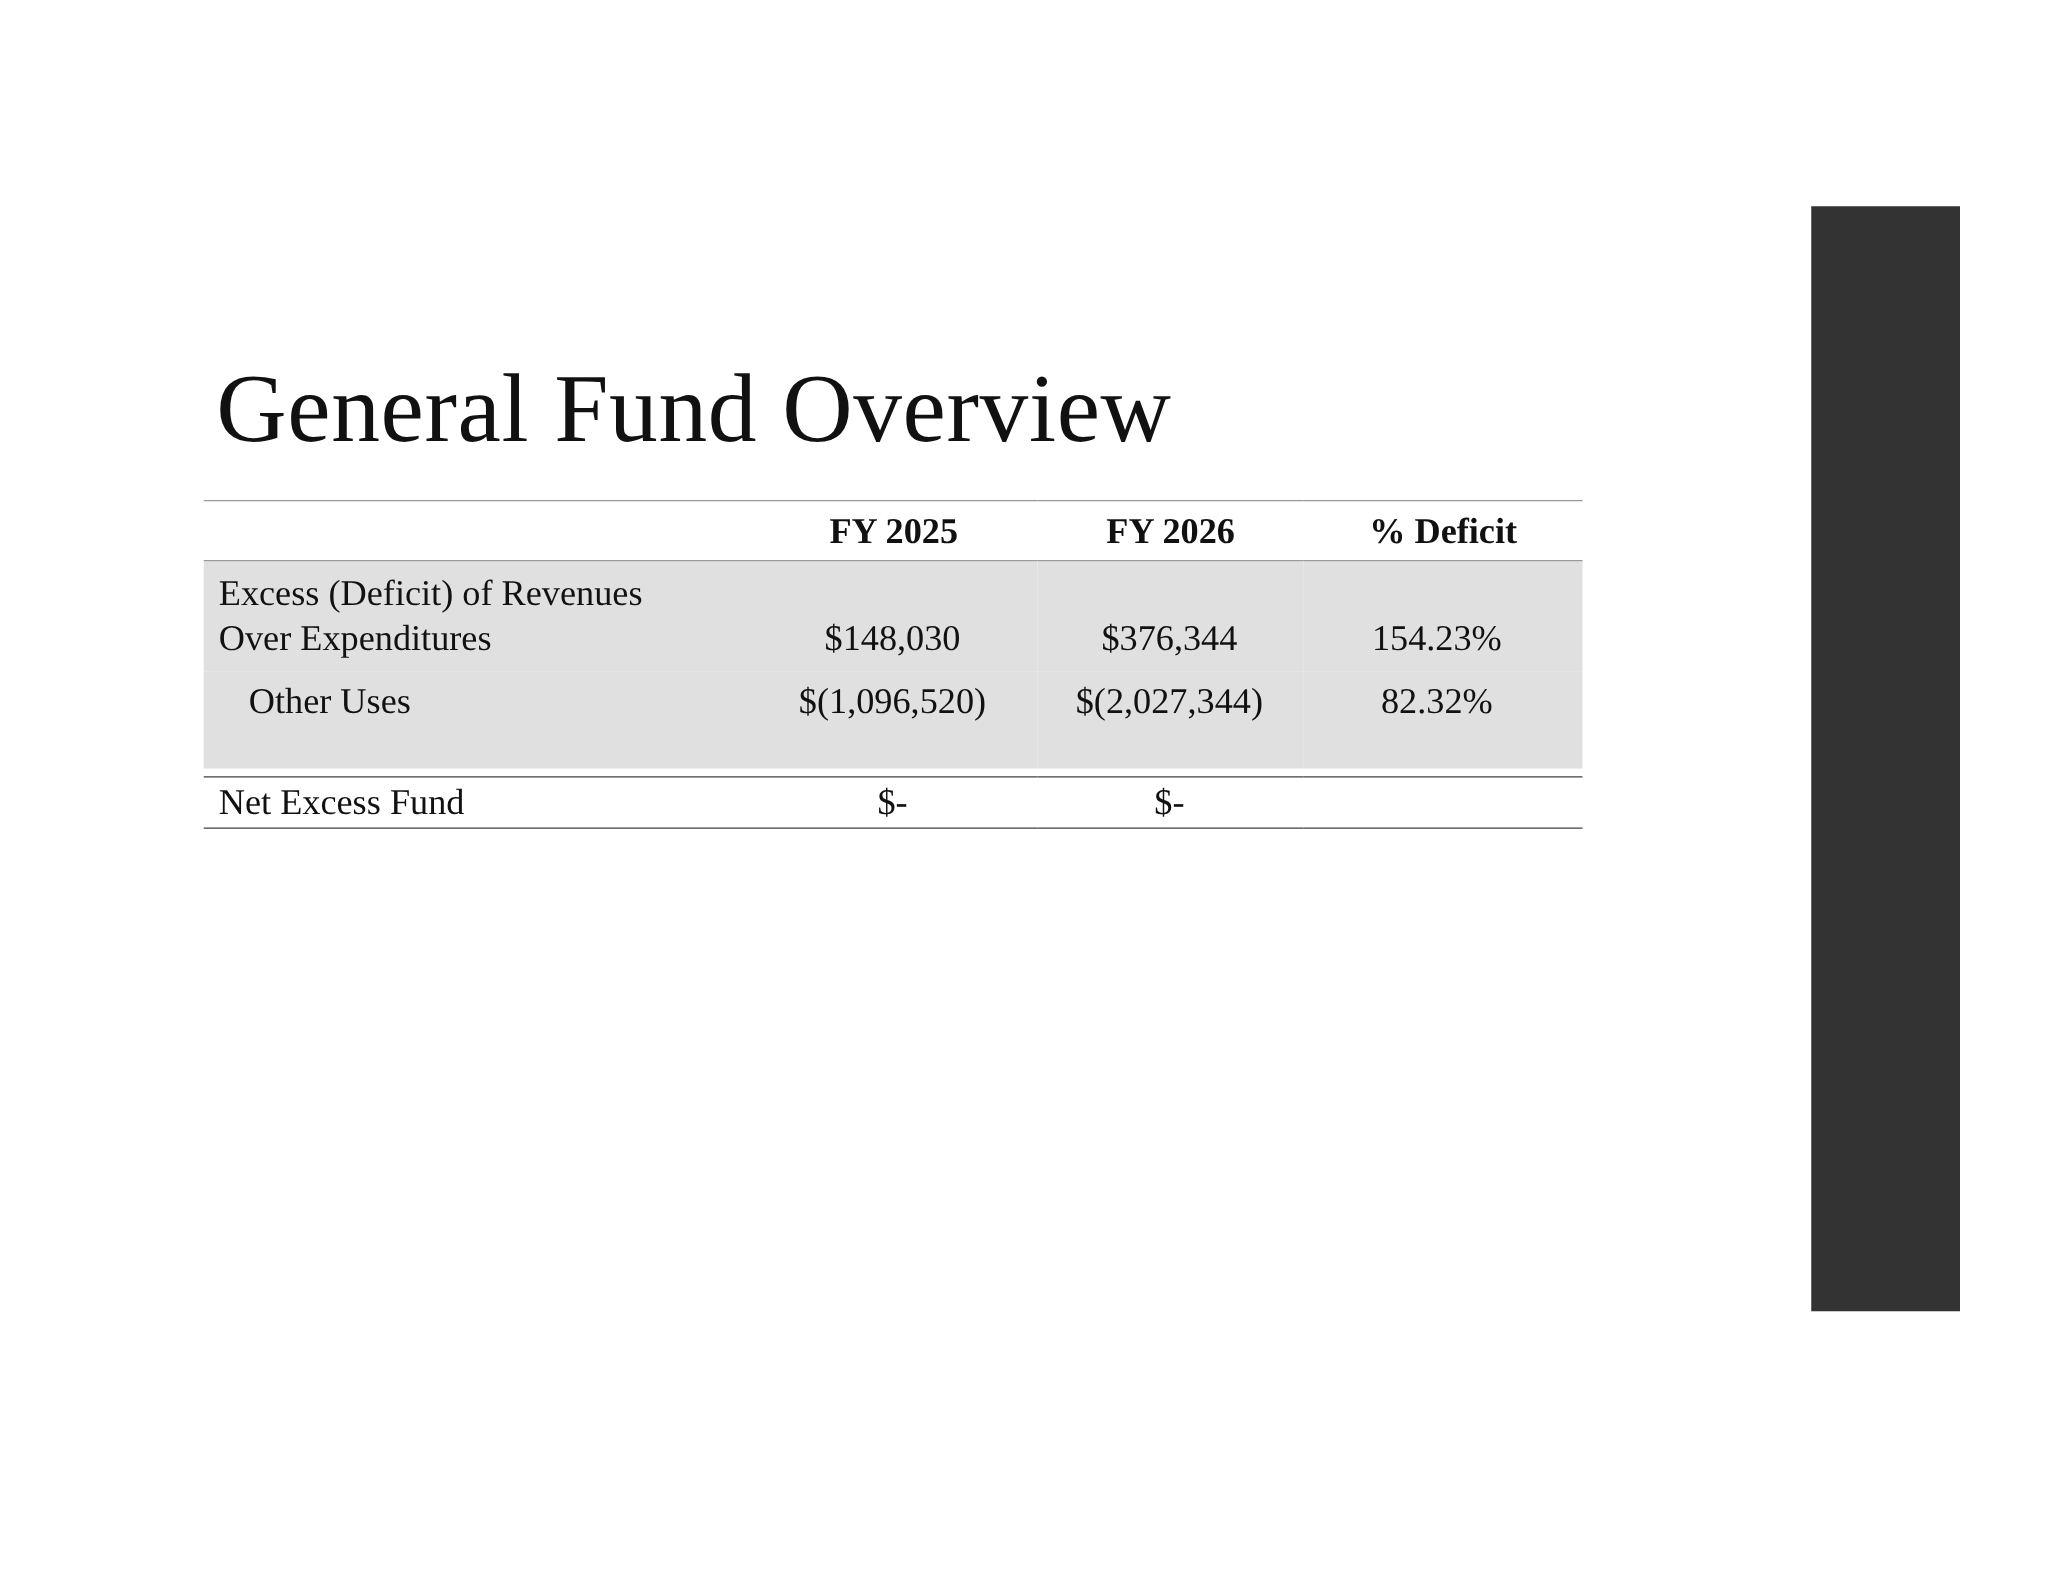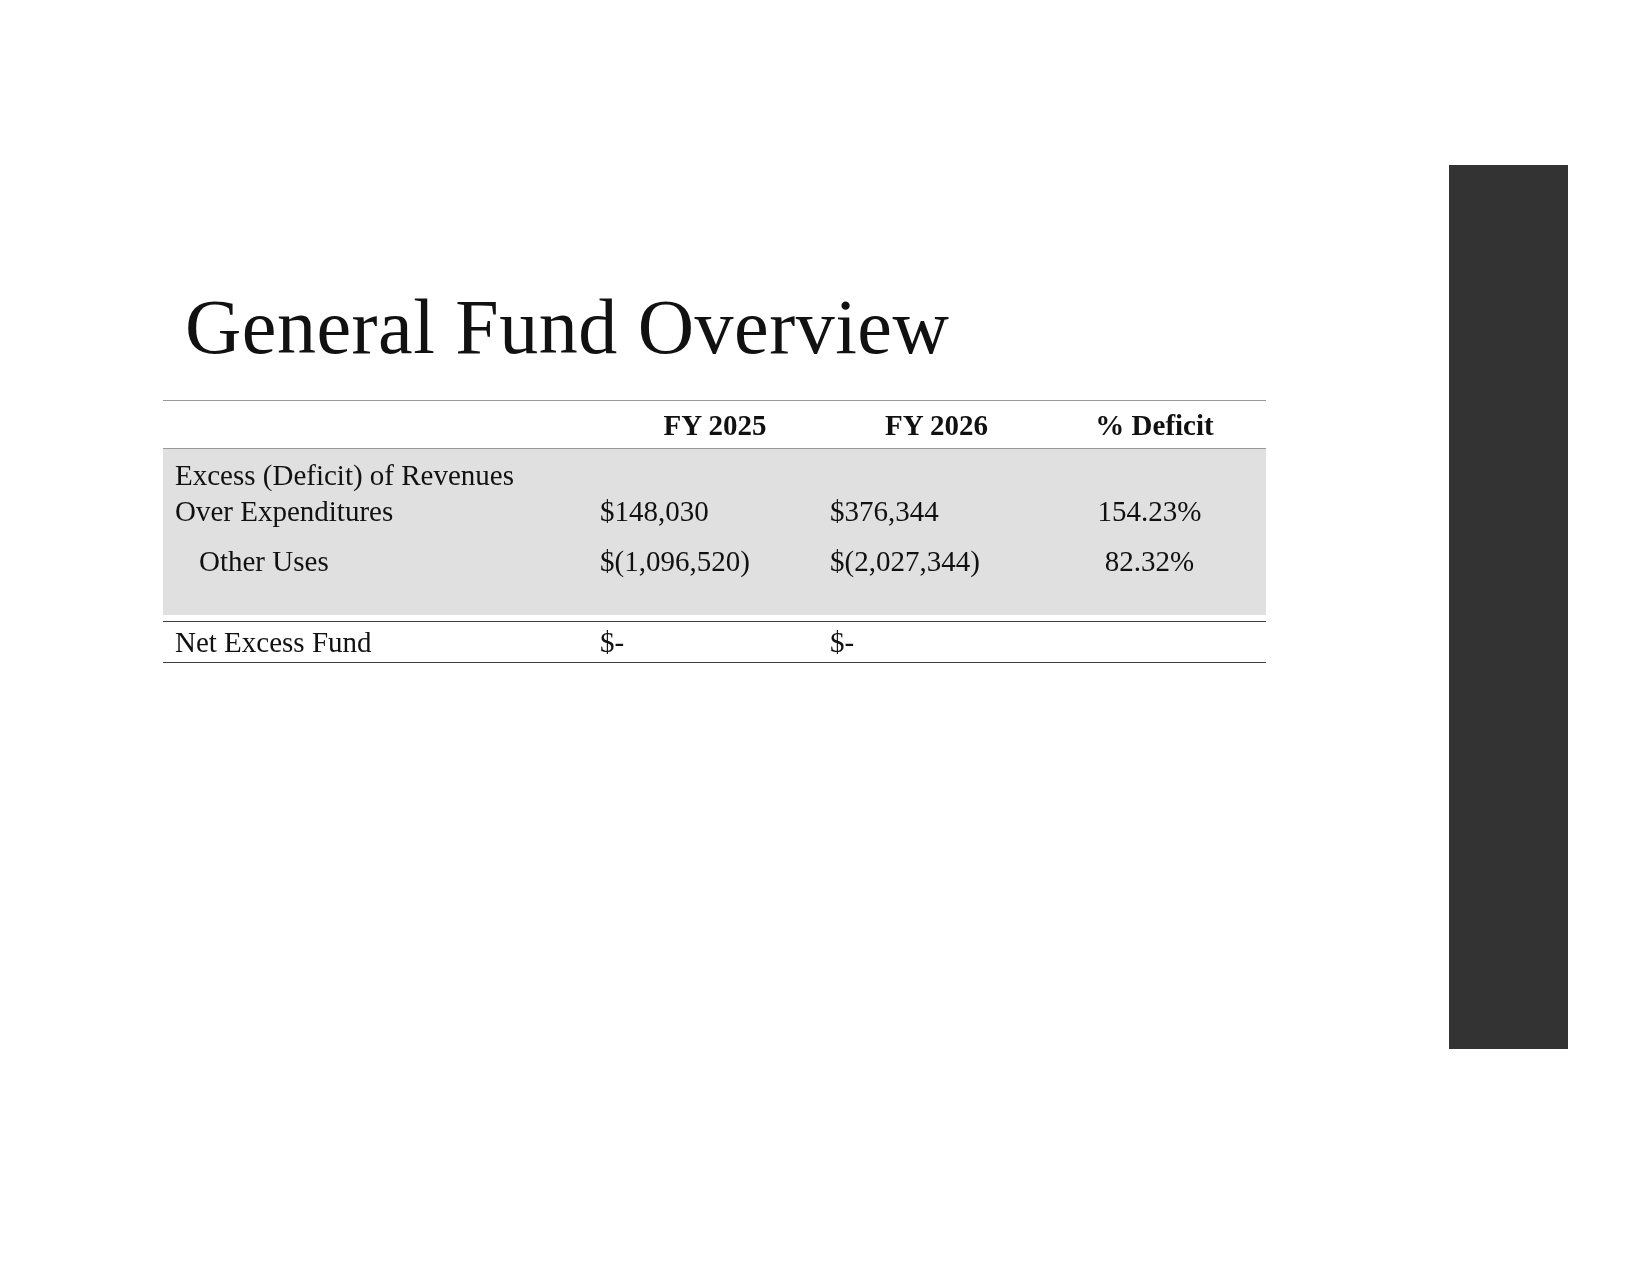--- a/index.html
+++ b/index.html
@@ -25,21 +25,21 @@
     position: absolute;
     left: 1449px;
     top: 165px;
     width: 119px;
     height: 884px;
     background: var(--accent_bar);
   }
 
   .title {
     position: absolute;
-    left: 185px;
+    left: 173px;
     top: 288px;
     font-size: 78px;
     font-weight: 400;
     line-height: 1.0;
     white-space: nowrap;
     letter-spacing: 0.5px;
   }
 
   table.fund-table {
     position: absolute;
@@ -70,21 +70,21 @@
   }
   .fund-table td.label {
     text-align: left;
     padding-left: 12px;
     padding-right: 45px;
   }
   .fund-table td.label.indent {
     padding-left: 36px;
   }
   .fund-table td.num {
-    text-align: left;
+    text-align: center;
     padding-right: 2px;
   }
   .fund-table td.pct {
     text-align: center;
     padding-right: 10px;
   }
 
   tr.shaded { background: var(--shaded_row); }
 
   tr.row-excess { height: 88px; }

